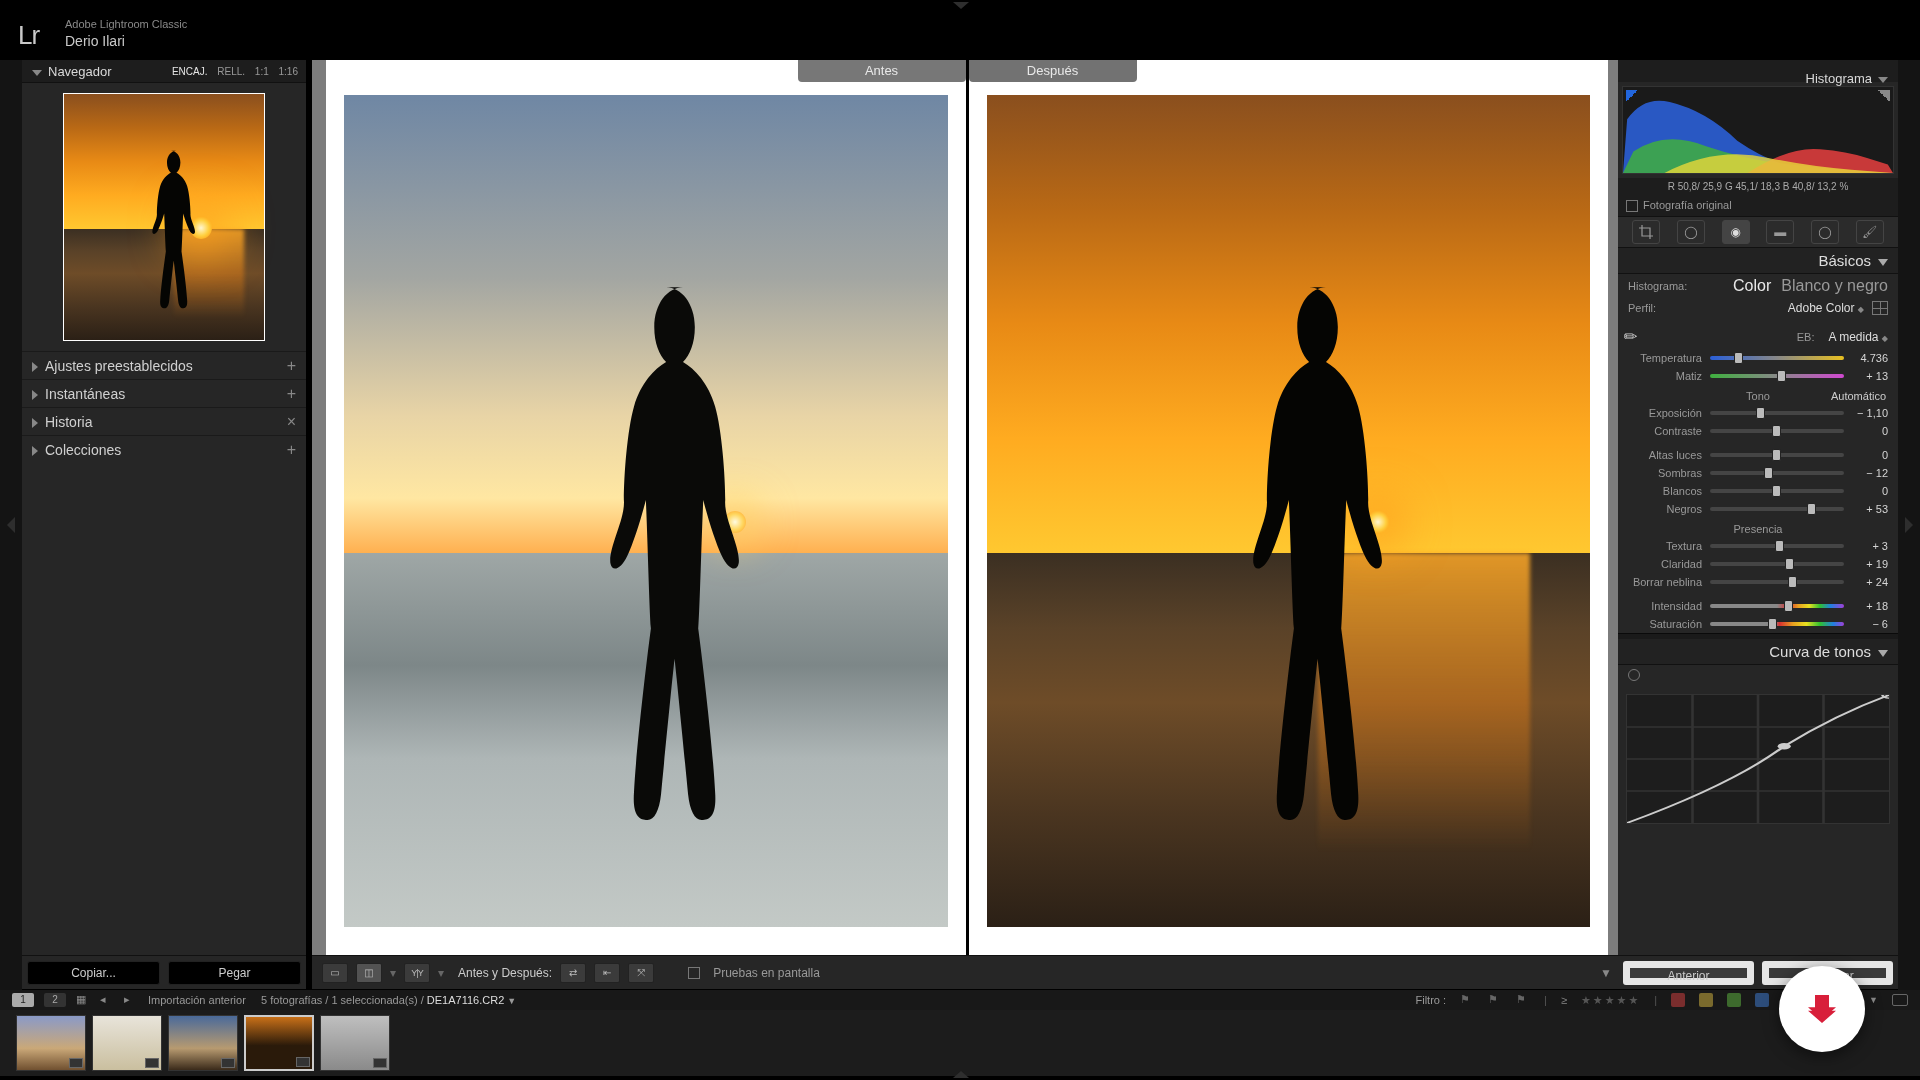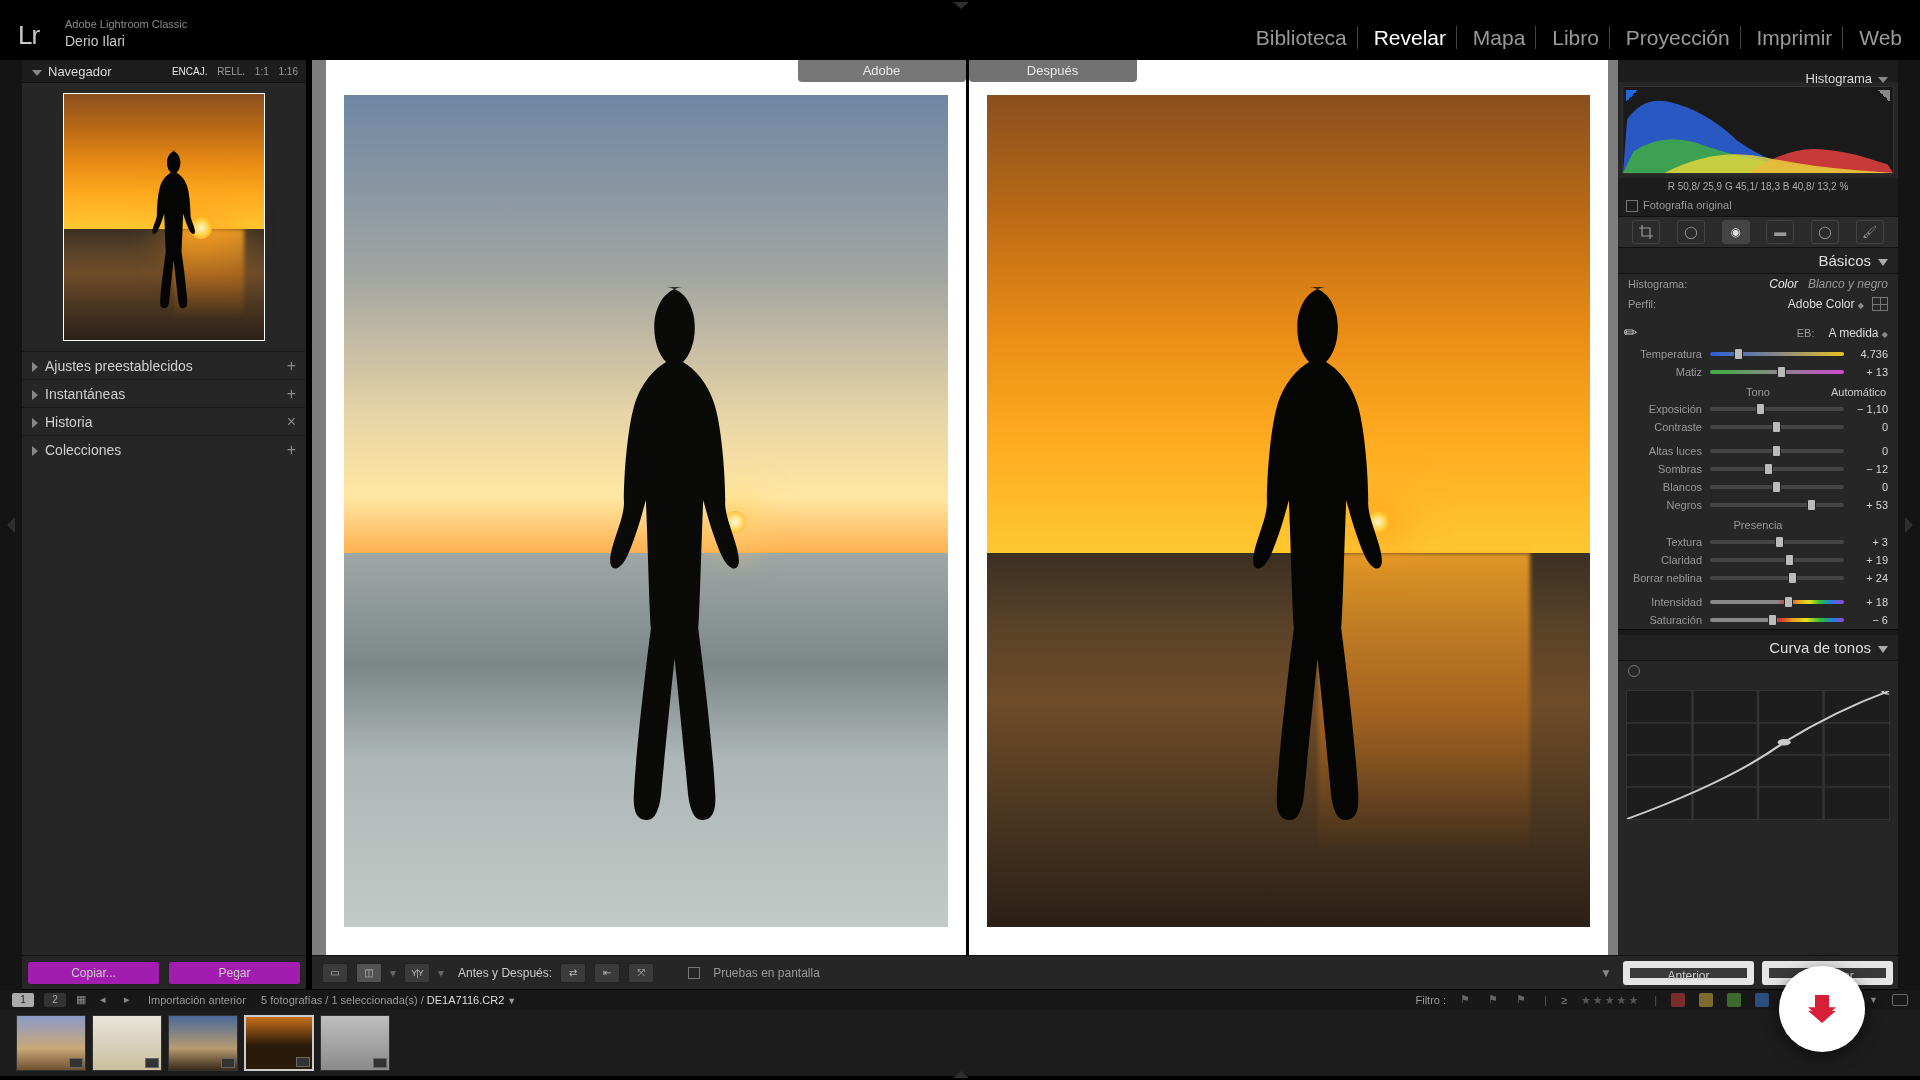--- a/index.html
+++ b/index.html
@@ -38,21 +38,21 @@
   .left .hdr .tri{display:inline-block;width:0;height:0;border-top:6px solid #888;border-left:5px solid transparent;border-right:5px solid transparent;margin-right:6px;vertical-align:middle;}
   .zoom-opts{position:absolute;right:8px;top:0;font-size:10px;color:#999;}
   .zoom-opts span{margin-left:7px;cursor:pointer;}
   .zoom-opts .act{color:#e6e6e6;}
   .nav-thumb{margin:10px auto;width:202px;height:248px;border:1px solid #fff;position:relative;background:#000;}
   .left .row{height:28px;line-height:28px;padding:0 10px;color:#d0d0d0;font-size:14px;border-top:1px solid #1a1a1a;position:relative;cursor:pointer;}
   .left .row .tri-r{display:inline-block;width:0;height:0;border-left:6px solid #888;border-top:5px solid transparent;border-bottom:5px solid transparent;margin-right:7px;vertical-align:middle;}
   .left .row .plus{position:absolute;right:10px;top:0;color:#888;font-size:16px;}
   
   .left-tools{position:absolute;left:22px;top:955px;width:284px;height:34px;background:#262626;border-top:1px solid #111;display:flex;gap:8px;justify-content:center;align-items:center;padding:5px;}
-  .left-tools button{flex:1;height:24px;background:#a21caf;border:1px solid #222;border-radius:3px;color:#ccc;font-size:12px;cursor:pointer;}
+  .left-tools button{flex:1;height:24px;background:#000000;border:1px solid #222;border-radius:3px;color:#ccc;font-size:12px;cursor:pointer;}
   
   
   .center{position:absolute;left:312px;top:60px;width:1310px;height:895px;background:#7d7d7d;}
   .pair{position:absolute;left:14px;top:0;width:1282px;height:895px;display:flex;}
   .half{flex:1;background:#fff;position:relative;}
   .half.before{border-right:3px solid #000;}
   .tab{position:absolute;top:0;width:168px;height:22px;line-height:22px;text-align:center;font-size:13px;background:#828282;color:#e8e8e8;border-radius:0 0 4px 4px;}
   .half.before .tab{right:0;background:#777;}
   .half.after .tab{left:0;background:#727272;}
   .photo{position:absolute;left:18px;right:18px;top:35px;bottom:28px;}
@@ -92,21 +92,21 @@
   .chk-row{font-size:11px;color:#999;padding:4px 8px;background:#1d1d1d;}
   .tool-strip{height:32px;background:#2b2b2b;border-top:1px solid #111;border-bottom:1px solid #111;display:flex;align-items:center;justify-content:space-around;padding:0 6px;}
   .ts{width:28px;height:24px;border:1px solid #444;border-radius:3px;display:flex;align-items:center;justify-content:center;cursor:pointer;color:#999;}
   .ts.act{background:#444;color:#ddd;}
   
   .section-title{height:26px;line-height:26px;text-align:right;padding:0 10px;font-size:15px;color:#ddd;background:#222;border-bottom:1px solid #111;position:relative;}
   .section-title .tri{display:inline-block;width:0;height:0;border-top:7px solid #aaa;border-left:5px solid transparent;border-right:5px solid transparent;margin-left:7px;vertical-align:middle;}
   
   .kv{display:flex;align-items:center;padding:3px 10px;font-size:11px;color:#999;}
   .kv .btns{margin-left:auto;display:flex;gap:10px;}
-  .kv .btns span{color:#999;cursor:pointer;font-size:12px;font-style:italic;}
+  .kv .btns span{color:#999;cursor:pointer;font-size:16px;}
   .kv .btns span.act{color:#e8e8e8;}
   .kv .sel{margin-left:auto;color:#ddd;font-size:12px;cursor:pointer;}
   .kv .ico-grid{width:16px;height:14px;border:1px solid #777;margin-left:8px;position:relative;}
   .kv .ico-grid::before,.kv .ico-grid::after{content:"";position:absolute;background:#777;}
   .kv .ico-grid::before{left:50%;top:0;bottom:0;width:1px;}
   .kv .ico-grid::after{top:50%;left:0;right:0;height:1px;}
   
   .slider-row{display:flex;align-items:center;padding:1px 10px;font-size:11px;height:18px;}
   .slider-row .lbl{flex:0 0 78px;text-align:right;color:#999;padding-right:4px;}
   .slider-row .track{flex:1;height:4px;background:#454545;border-radius:2px;position:relative;margin:0 4px;}
@@ -153,29 +153,20 @@
   .float-btn svg{width:42px;height:42px;}
 </style>
 </head>
 <body>
 
 <div class="topbar">
   <div class="tri-top"></div>
   <div class="lr-logo">Lr</div>
   <div class="app-title">Adobe Lightroom Classic</div>
   <div class="user-name">Derio Ilari</div>
-  <div class="top-nav">
-    <span>Biblioteca</span>
-    <span class="active">Revelar</span>
-    <span>Mapa</span>
-    <span>Libro</span>
-    <span>Proyección</span>
-    <span>Imprimir</span>
-    <span>Web</span>
-  </div>
 </div>
 
 <div class="edge l">
     <div class="arr"></div>
   </div>
 <div class="edge r">
     <div class="arr"></div>
   </div>
 
 <div class="left">
@@ -204,21 +195,21 @@
   <div class="row"><span class="tri-r"></span><span>Colecciones</span><span class="plus">+</span></div>
 </div>
 <div class="left-tools">
   <button>Copiar...</button>
   <button>Pegar</button>
 </div>
 
 <div class="center">
   <div class="pair">
     <div class="half before">
-      <div class="tab">Adobe</div>
+      <div class="tab">Antes</div>
       <div class="photo before">
         <div class="sky"></div>
           <div class="sea"></div>
           <div class="sun"></div>
         <div class="person"><svg viewBox="0 0 100 260" preserveAspectRatio="none">
               <path fill="#0a0a08" d="M48 4c9 0 17 7 17 17 0 7-3 12-7 15 7 3 15 9 19 19 4 10 6 30 6 40-1 8 9 20 8 27-1 4-6 3-10-3-4-6-9-18-11-24-1 15-2 45-3 55 4 22 9 55 10 70 1 10-3 12-8 12-4 0-7-4-8-11-2-15-6-45-8-58-2 13-6 43-8 58-1 7-4 11-8 11-5 0-9-2-8-12 1-15 6-48 10-70-1-10-2-40-3-55-2 6-7 18-11 24-4 6-9 7-10 3-1-7 9-19 8-27 0-10 2-30 6-40 4-10 12-16 19-19-4-3-7-8-7-15 0-10 8-17 17-17z"></path>
             </svg></div>
       </div>
     </div>
     <div class="half after">

